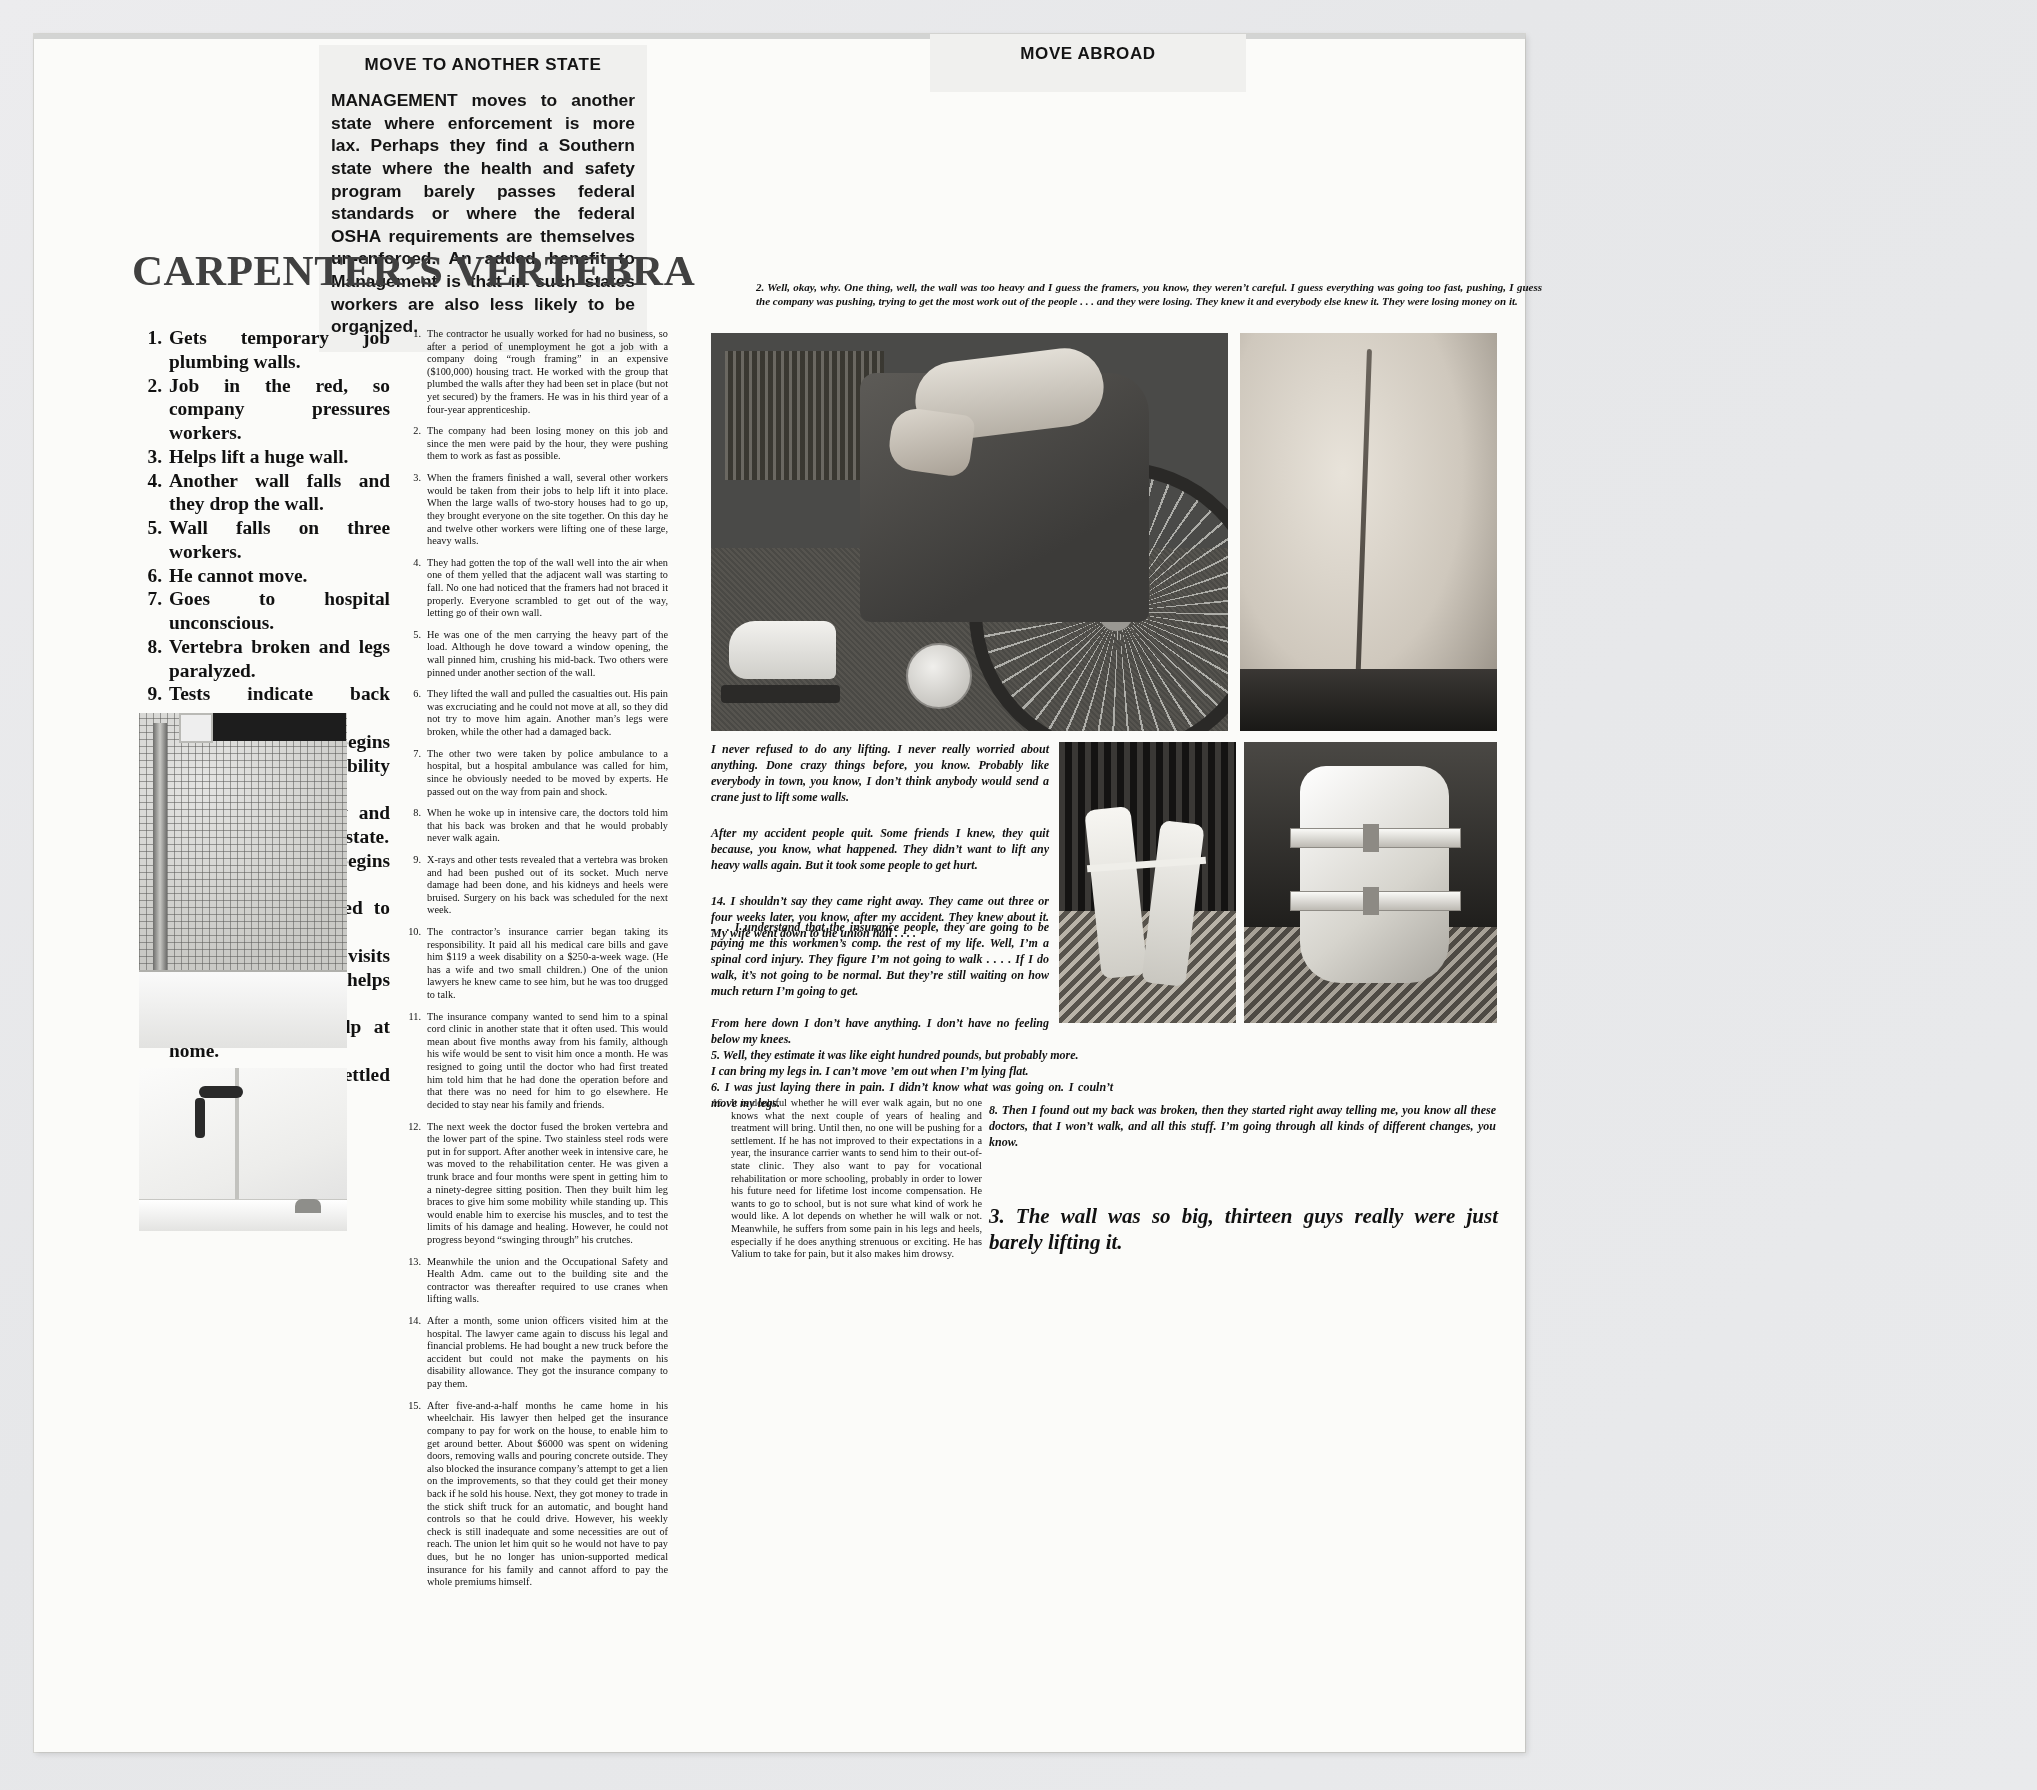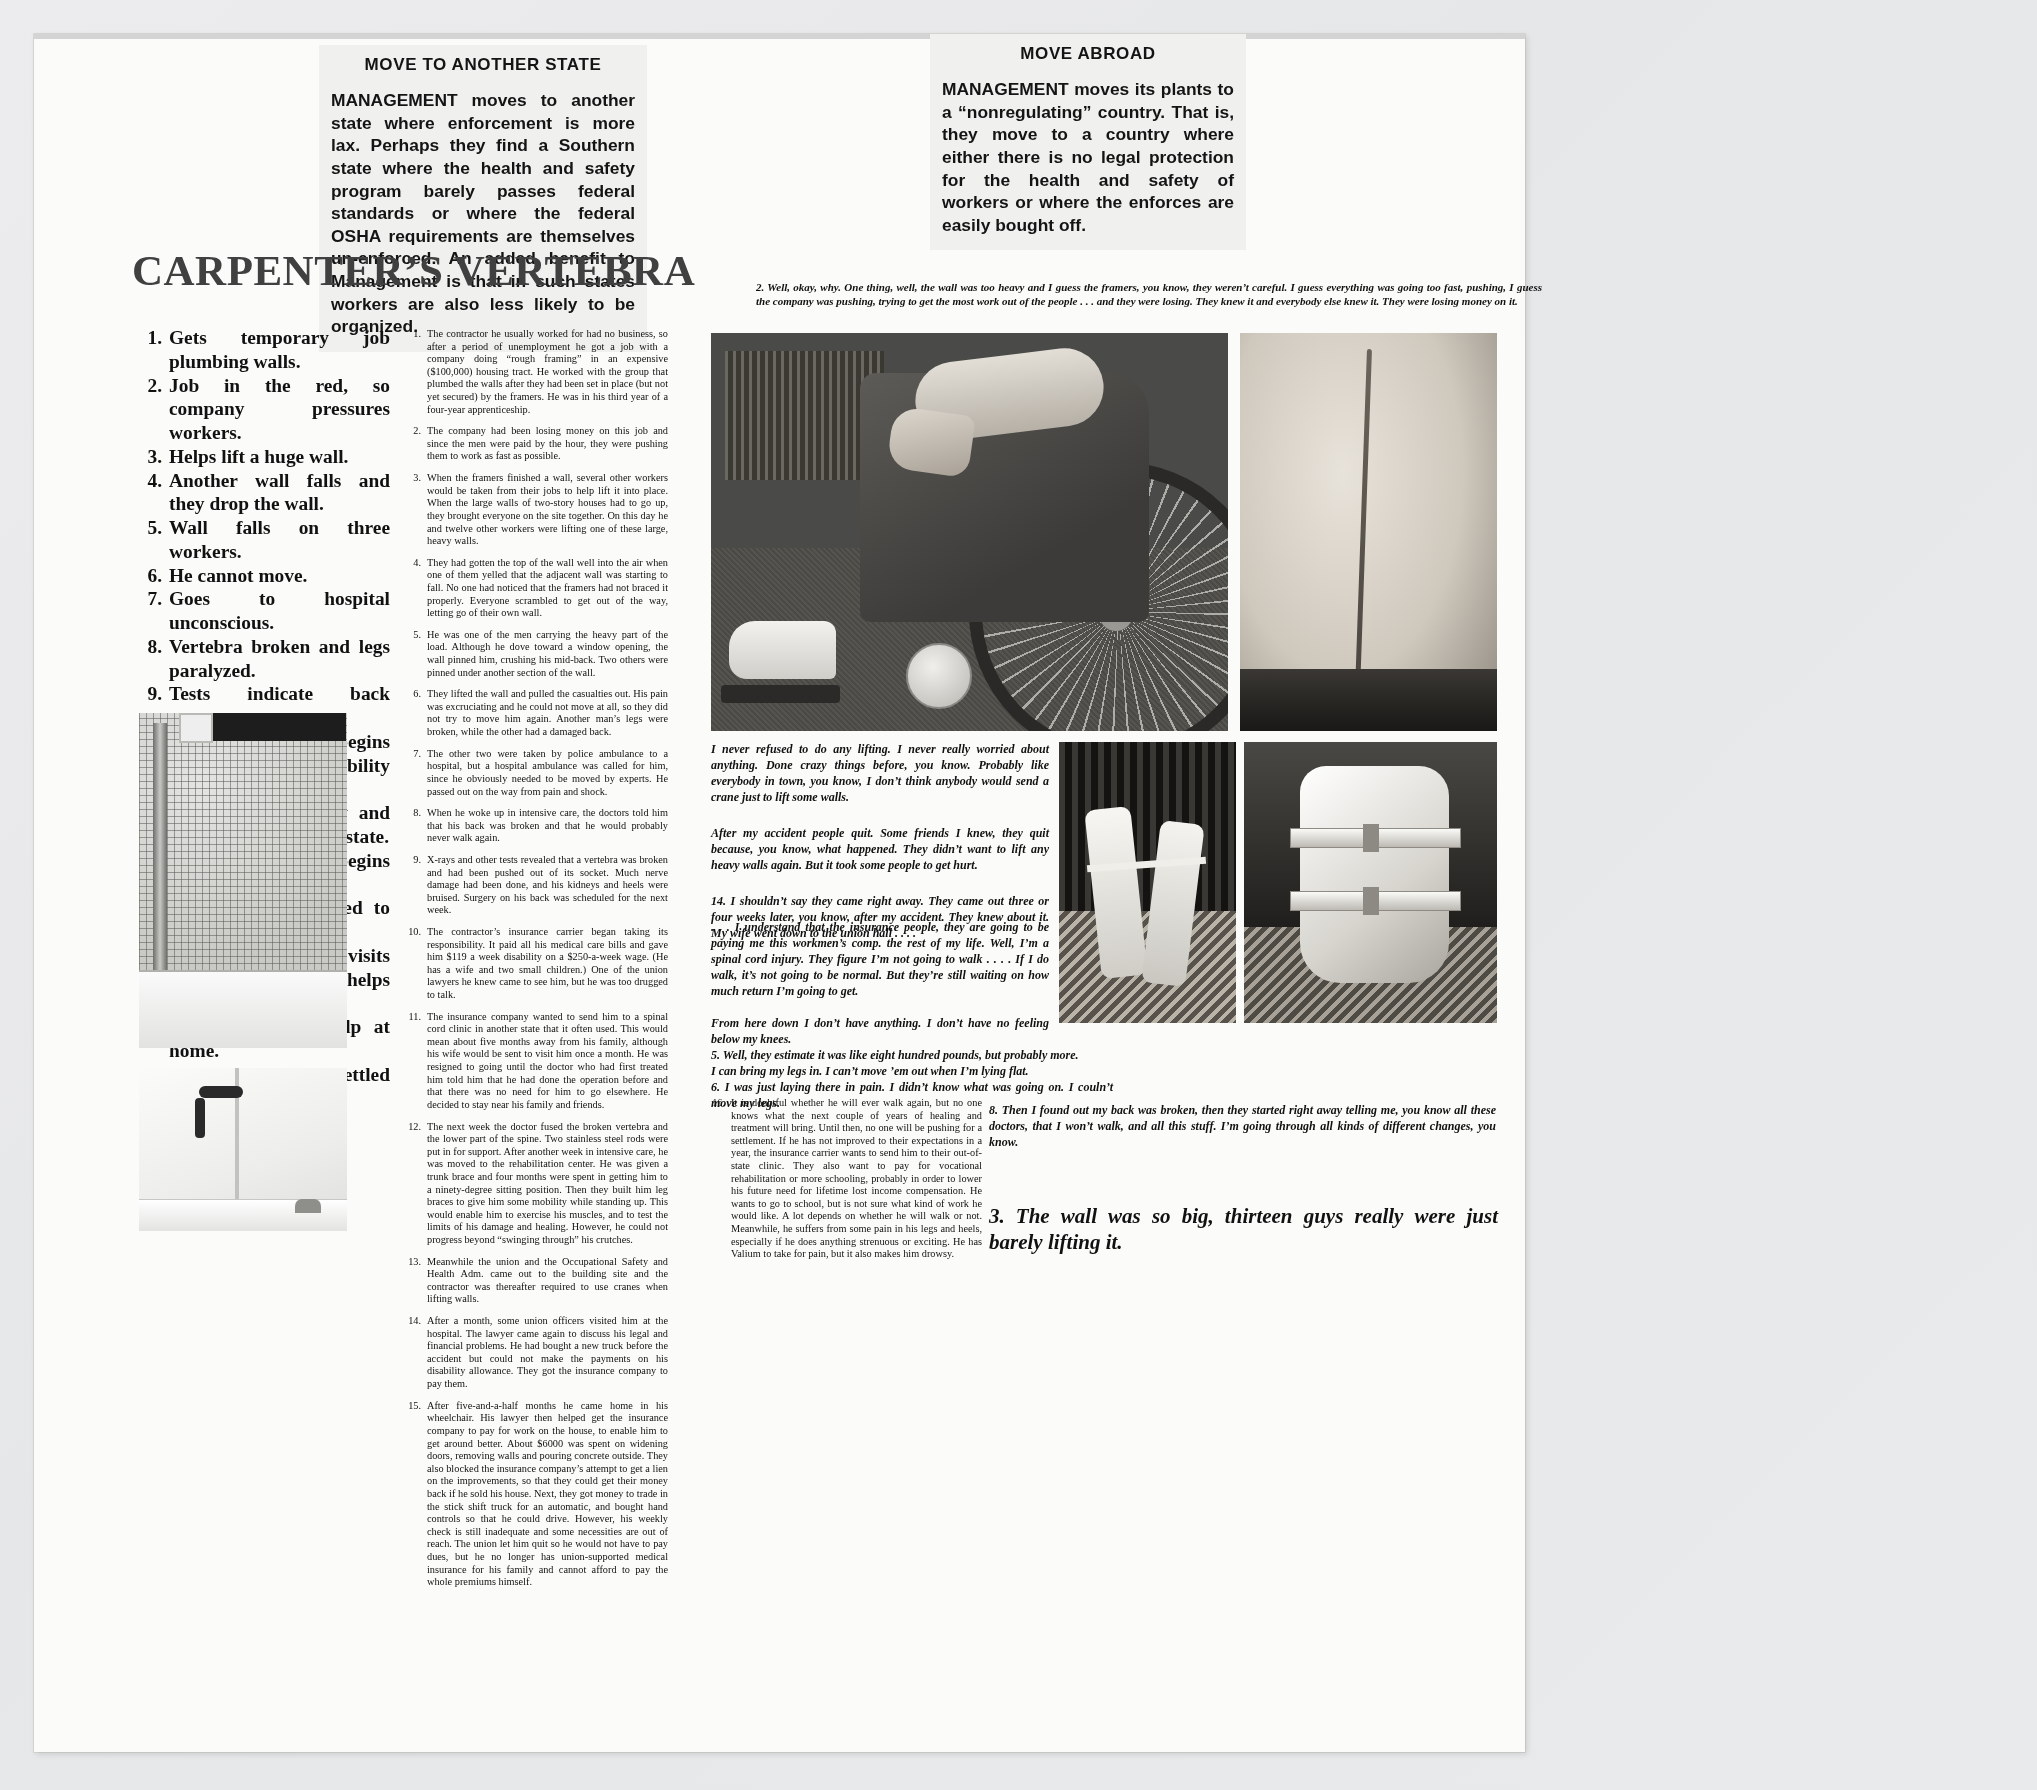--- a/index.html
+++ b/index.html
@@ -239,21 +239,20 @@
 <div id="wall">
   <div id="poster">
 
     <div class="callout" id="callout-state">
       <div class="ctitle">MOVE TO ANOTHER STATE</div>
       <div class="cbody">MANAGEMENT moves to another state where enforcement is more lax. Perhaps they find a Southern state where the health and safety program barely passes federal standards or where the federal OSHA requirements are themselves un-enforced. An added benefit to Management is that in such states workers are also less likely to be organized.</div>
     </div>
 
     <div class="callout" id="callout-abroad">
       <div class="ctitle">MOVE ABROAD</div>
-      <div class="cbody">MANAGEMENT moves its plants to a “nonregulating” country. That is, they move to a country where either there is no legal protection for the health and safety of workers or where the enforces are easily bought off.</div>
     </div>
 
     <div id="poster-title">CARPENTER’S VERTEBRA</div>
 
     <div id="summary-list">
         <div class="row">
           <div class="num">1.</div>
           <div class="txt">Gets temporary job plumbing walls.</div>
         </div>
         <div class="row">

